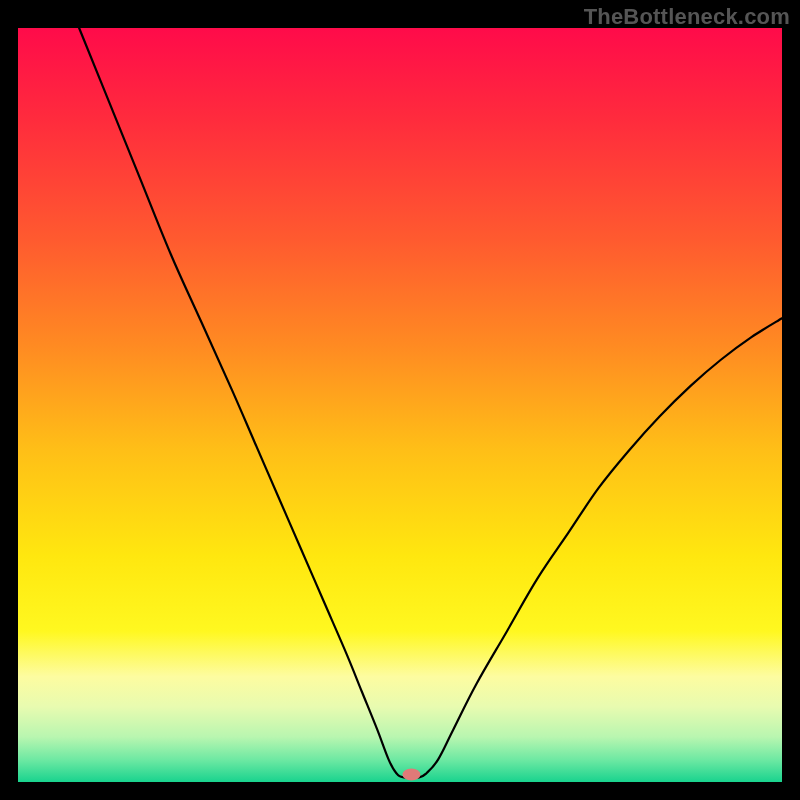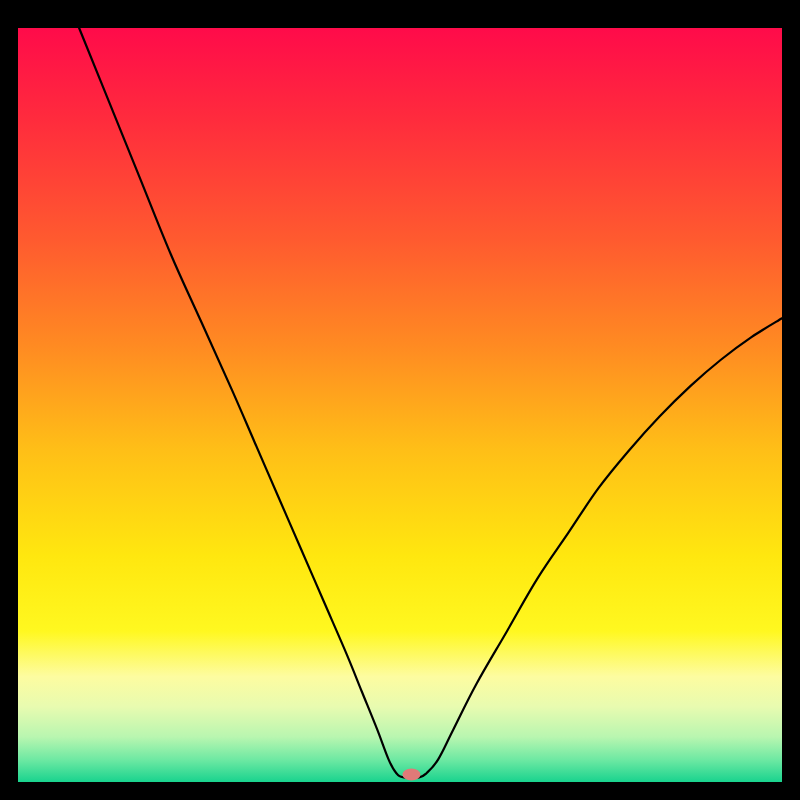--- a/index.html
+++ b/index.html
@@ -29,20 +29,21 @@
     user-select: none;
   }
   svg {
     display: block;
   }
 </style>
 </head>
 <body>
 
 <div class="frame">
+  <div class="watermark">TheBottleneck.com</div>
 
   <svg id="chart-svg" width="800" height="800" viewBox="0 0 800 800">
     <defs>
       <linearGradient id="bg-grad" x1="0" y1="0" x2="0" y2="1">
           <stop offset="0.0%" stop-color="#ff0b4a"></stop>
           <stop offset="12.0%" stop-color="#ff2b3d"></stop>
           <stop offset="28.0%" stop-color="#ff5a2f"></stop>
           <stop offset="42.0%" stop-color="#ff8a22"></stop>
           <stop offset="56.0%" stop-color="#ffbf17"></stop>
           <stop offset="70.0%" stop-color="#ffe70f"></stop>

